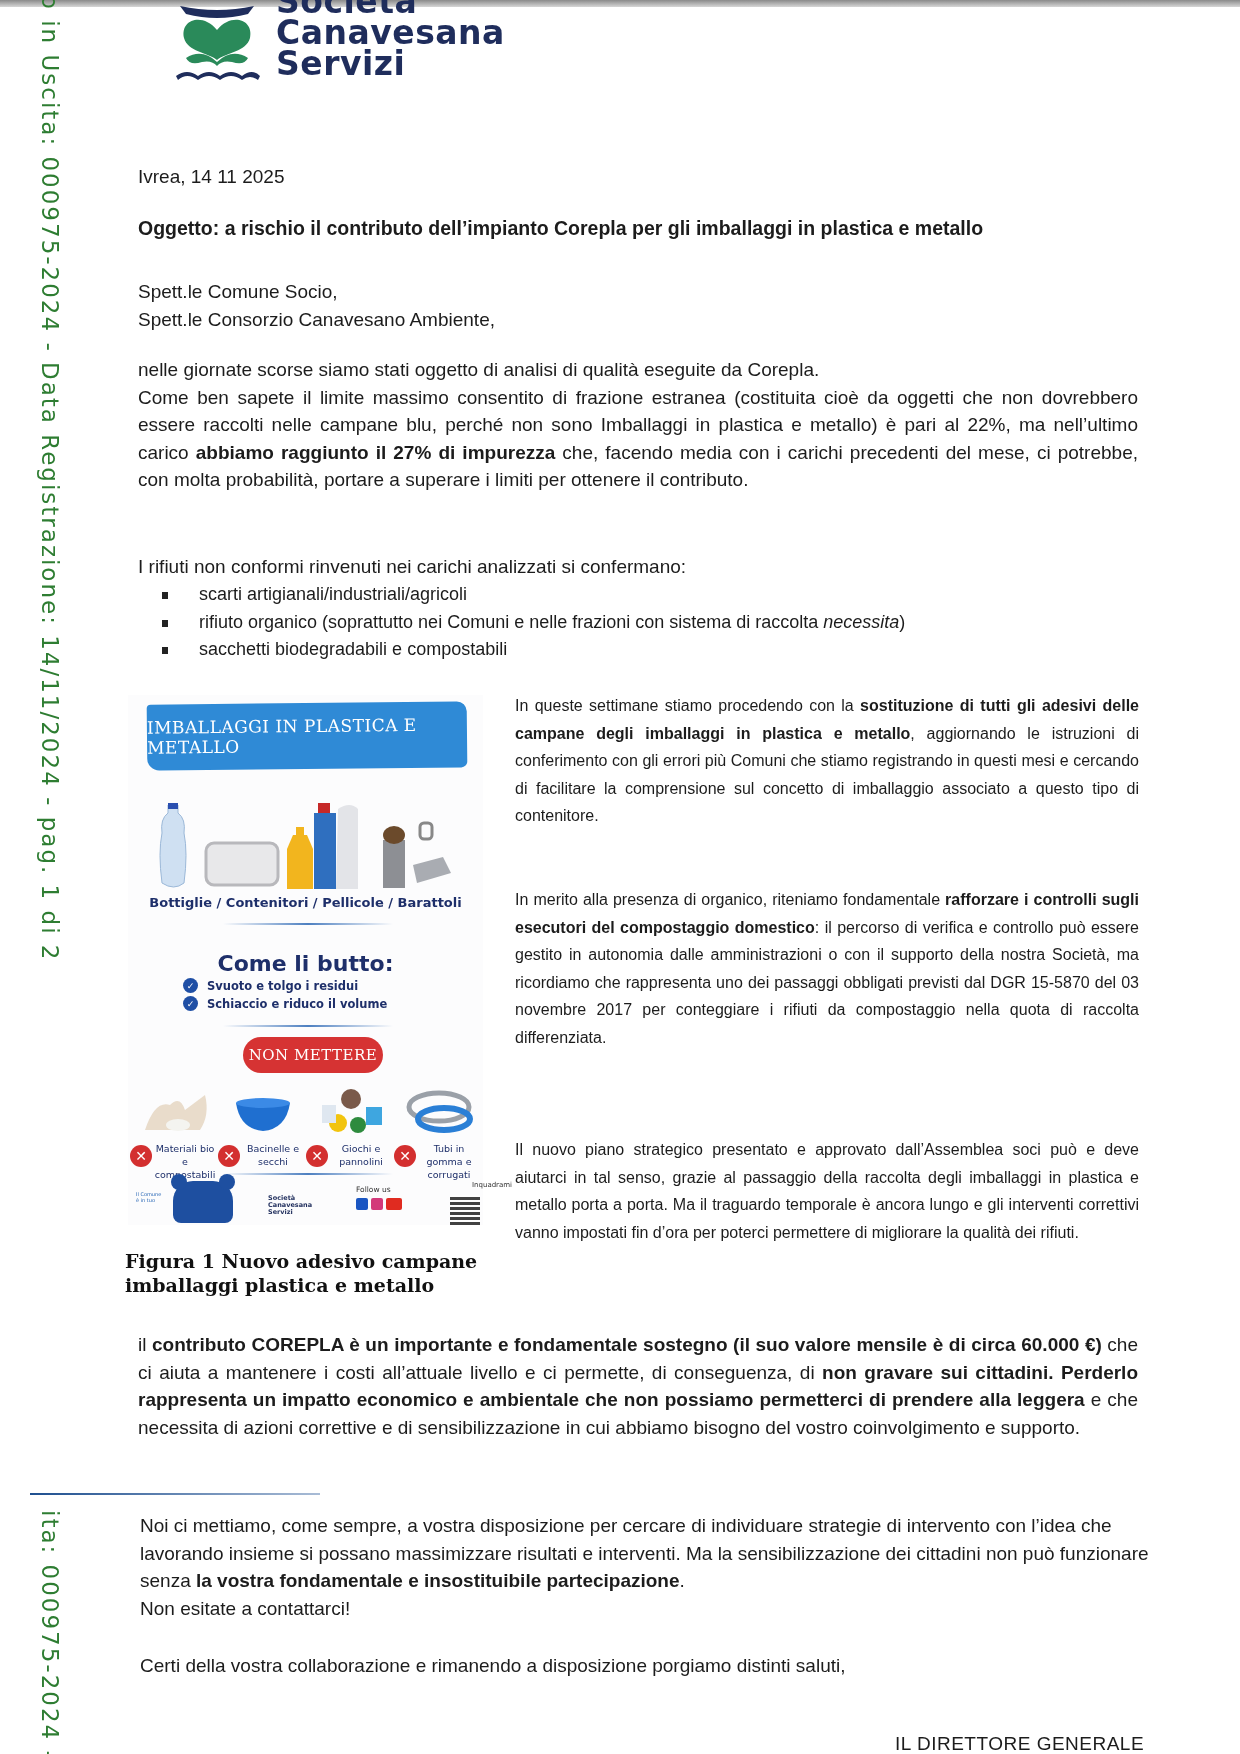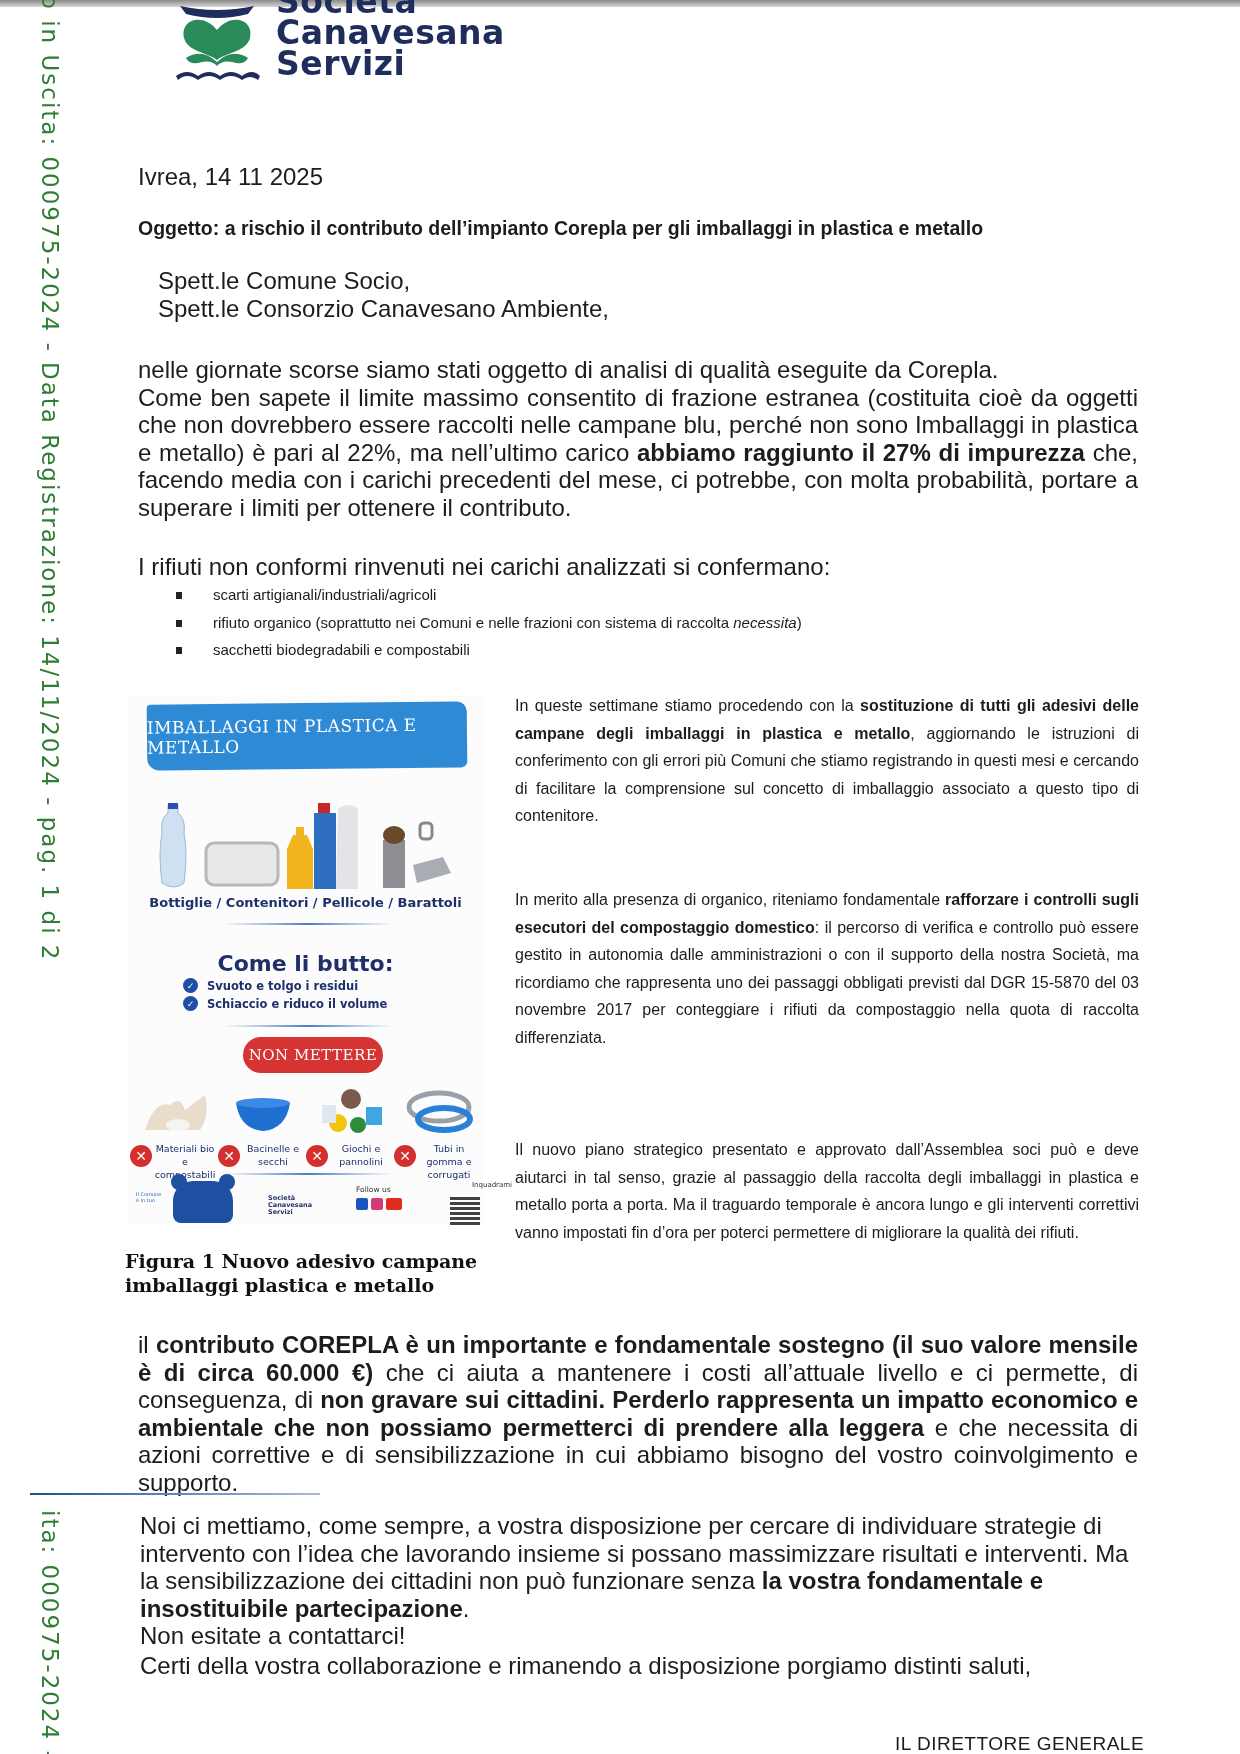--- a/index.html
+++ b/index.html
@@ -9,27 +9,27 @@
 
   
   .stamp { position: absolute; color: #2e7d32; font-family: "DejaVu Sans", sans-serif; font-size: 23px; letter-spacing: 2px; white-space: nowrap; transform-origin: left top; transform: rotate(90deg); }
   .stamp1 { left: 63px; top: -22px; }
   .stamp2 { left: 63px; top: 1510px; }
 
   
   .logo { position: absolute; left: 172px; top: 0; width: 90px; height: 84px; }
   .brand { position: absolute; left: 276px; top: -14px; color: #1f2d5c; font-family: "DejaVu Sans", sans-serif; font-weight: bold; font-size: 33px; line-height: 31px; letter-spacing: 0.5px; }
 
-  .txt { position: absolute; font-size: 24px; line-height: 27.6px; color: #1c1c1c; }
+  .txt { position: absolute; font-size: 19px; line-height: 27.6px; color: #1c1c1c; }
   .date { left: 138px; top: 163px; }
   .subject { left: 138px; top: 215px; font-weight: bold; font-size: 19.5px; }
-  .recipients { left: 138px; top: 267px; margin-left: 20px; }
+  .recipients { left: 138px; top: 278px; }
   .para1 { left: 138px; top: 356px; width: 1000px; text-align: justify; }
   .list-intro { left: 138px; top: 553px; }
-  .bullets { position: absolute; left: 176px; top: 581px; list-style: none; font-size: 15px; line-height: 27.6px; }
+  .bullets { position: absolute; left: 162px; top: 581px; list-style: none; font-size: 18px; line-height: 27.6px; }
   .bullets li { position: relative; padding-left: 37px; }
   .bullets li::before { content: ""; position: absolute; left: 0; top: 11px; width: 6px; height: 7px; background: #222; }
 
   .right-col { position: absolute; left: 515px; width: 624px; font-size: 16px; line-height: 27.6px; text-align: justify; }
   .rc1 { top: 692px; }
   .rc2 { top: 886px; }
   .rc3 { top: 1136px; }
 
   .para-corepla { left: 138px; top: 1331px; width: 1000px; text-align: justify; }
   .divider-line { position: absolute; left: 30px; top: 1493px; width: 290px; height: 2px; background: linear-gradient(90deg, #1e4f8f, #a9bcd6); }

